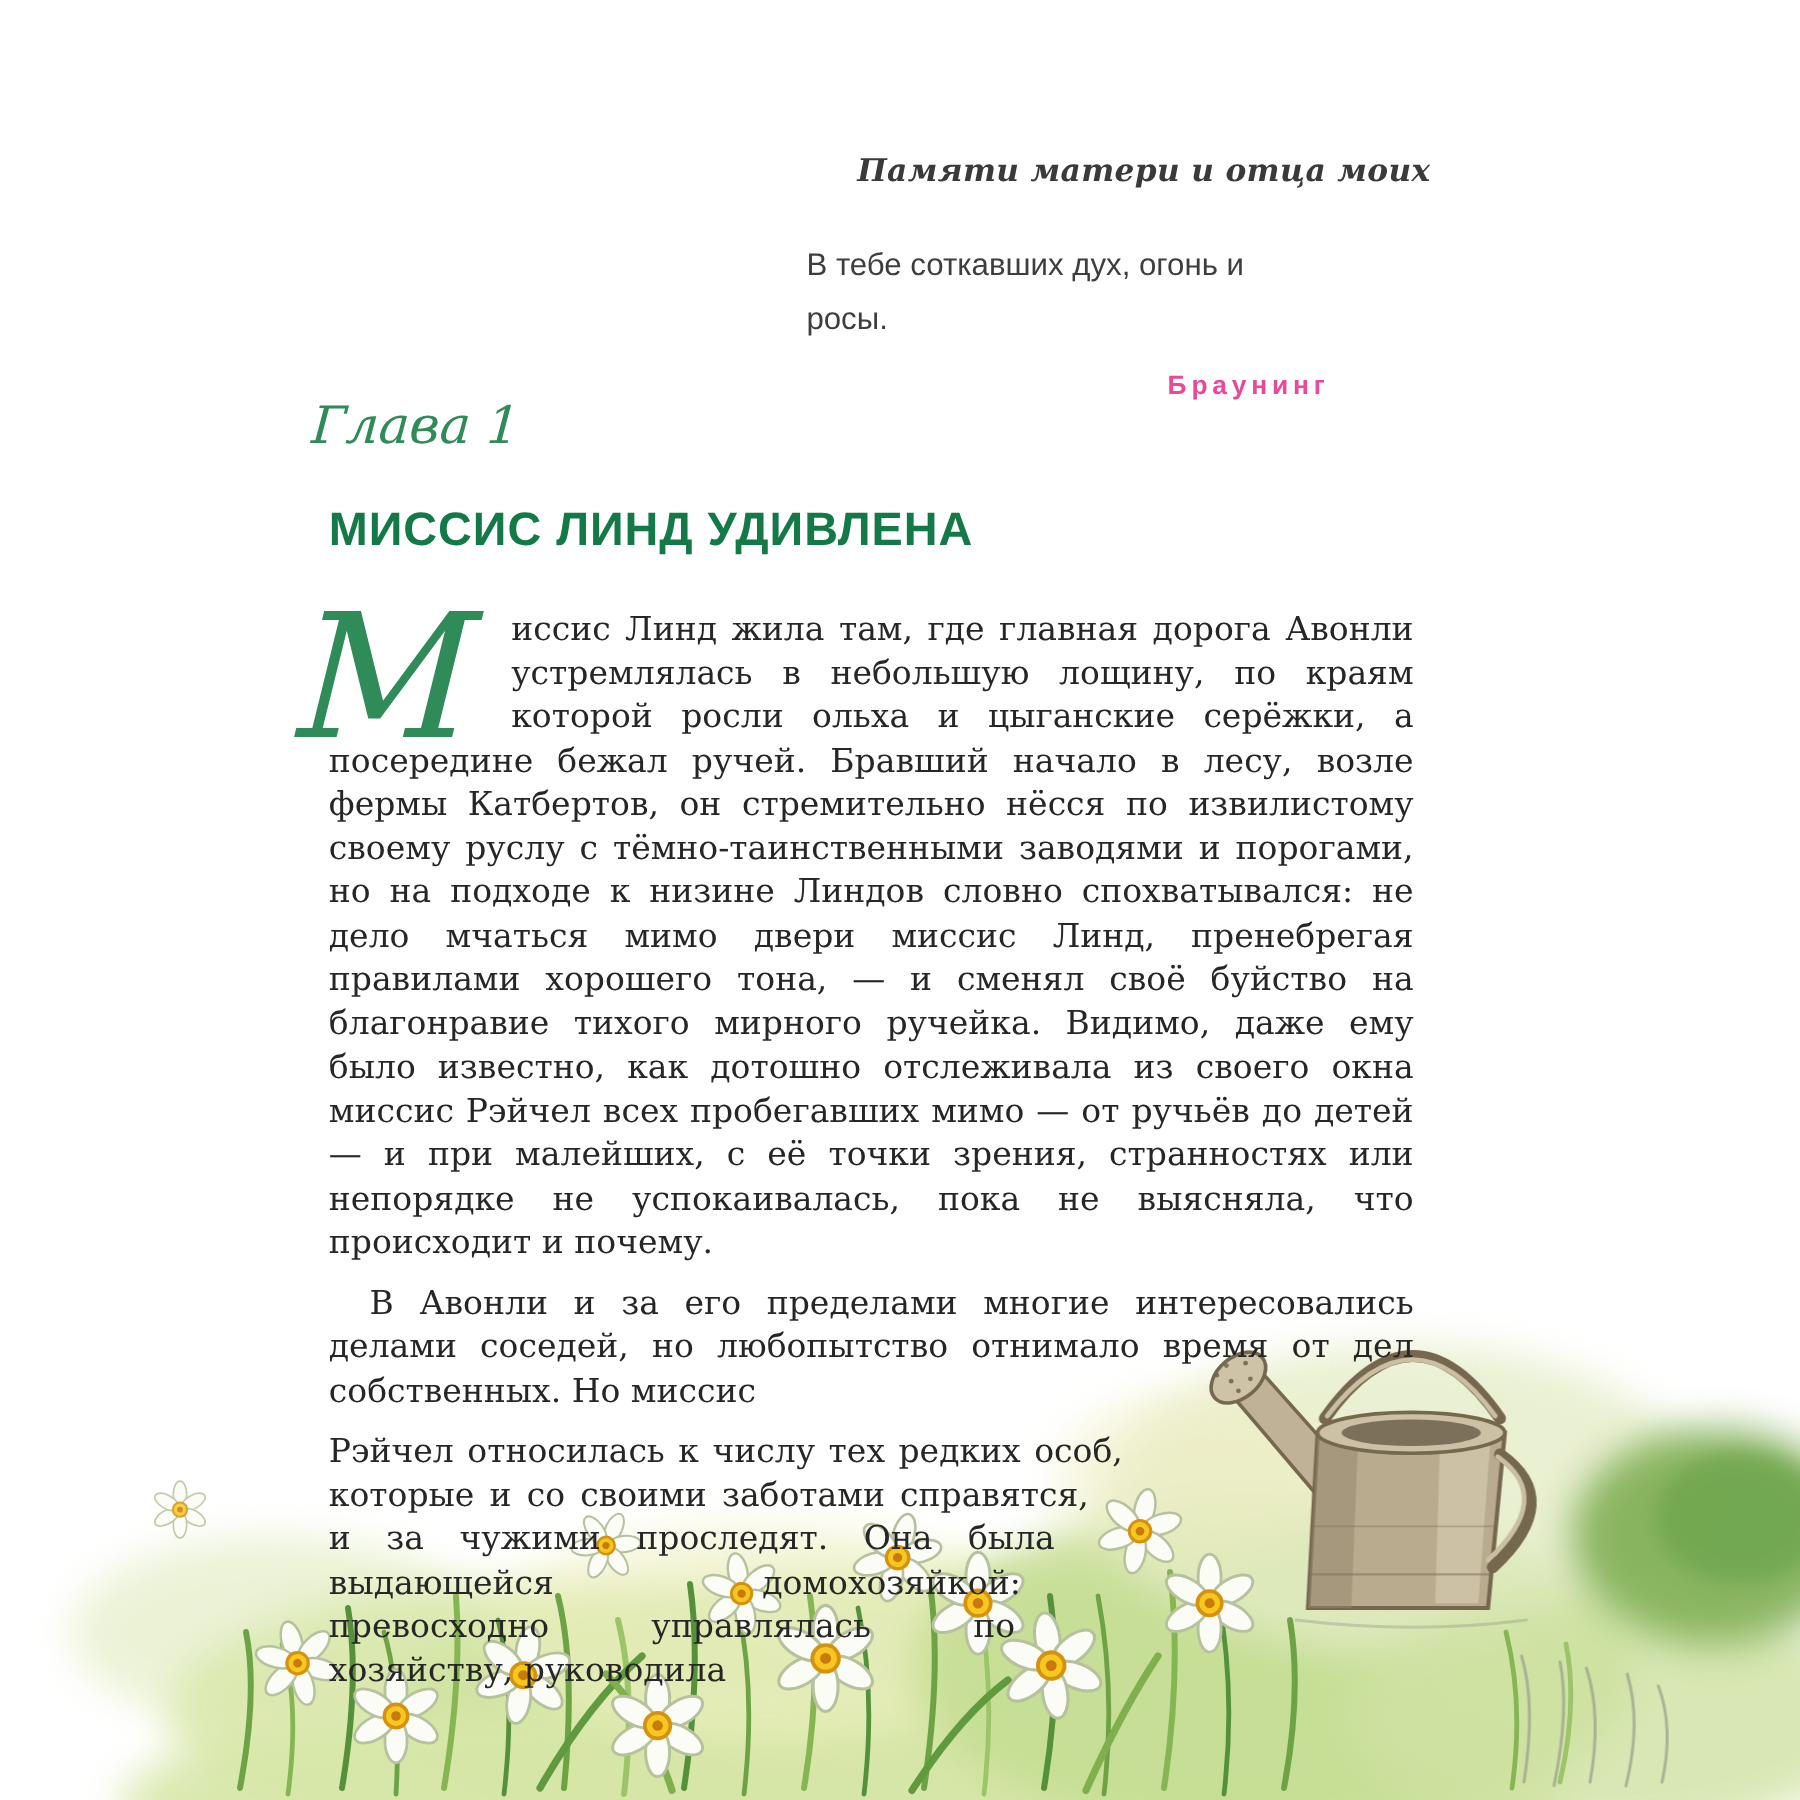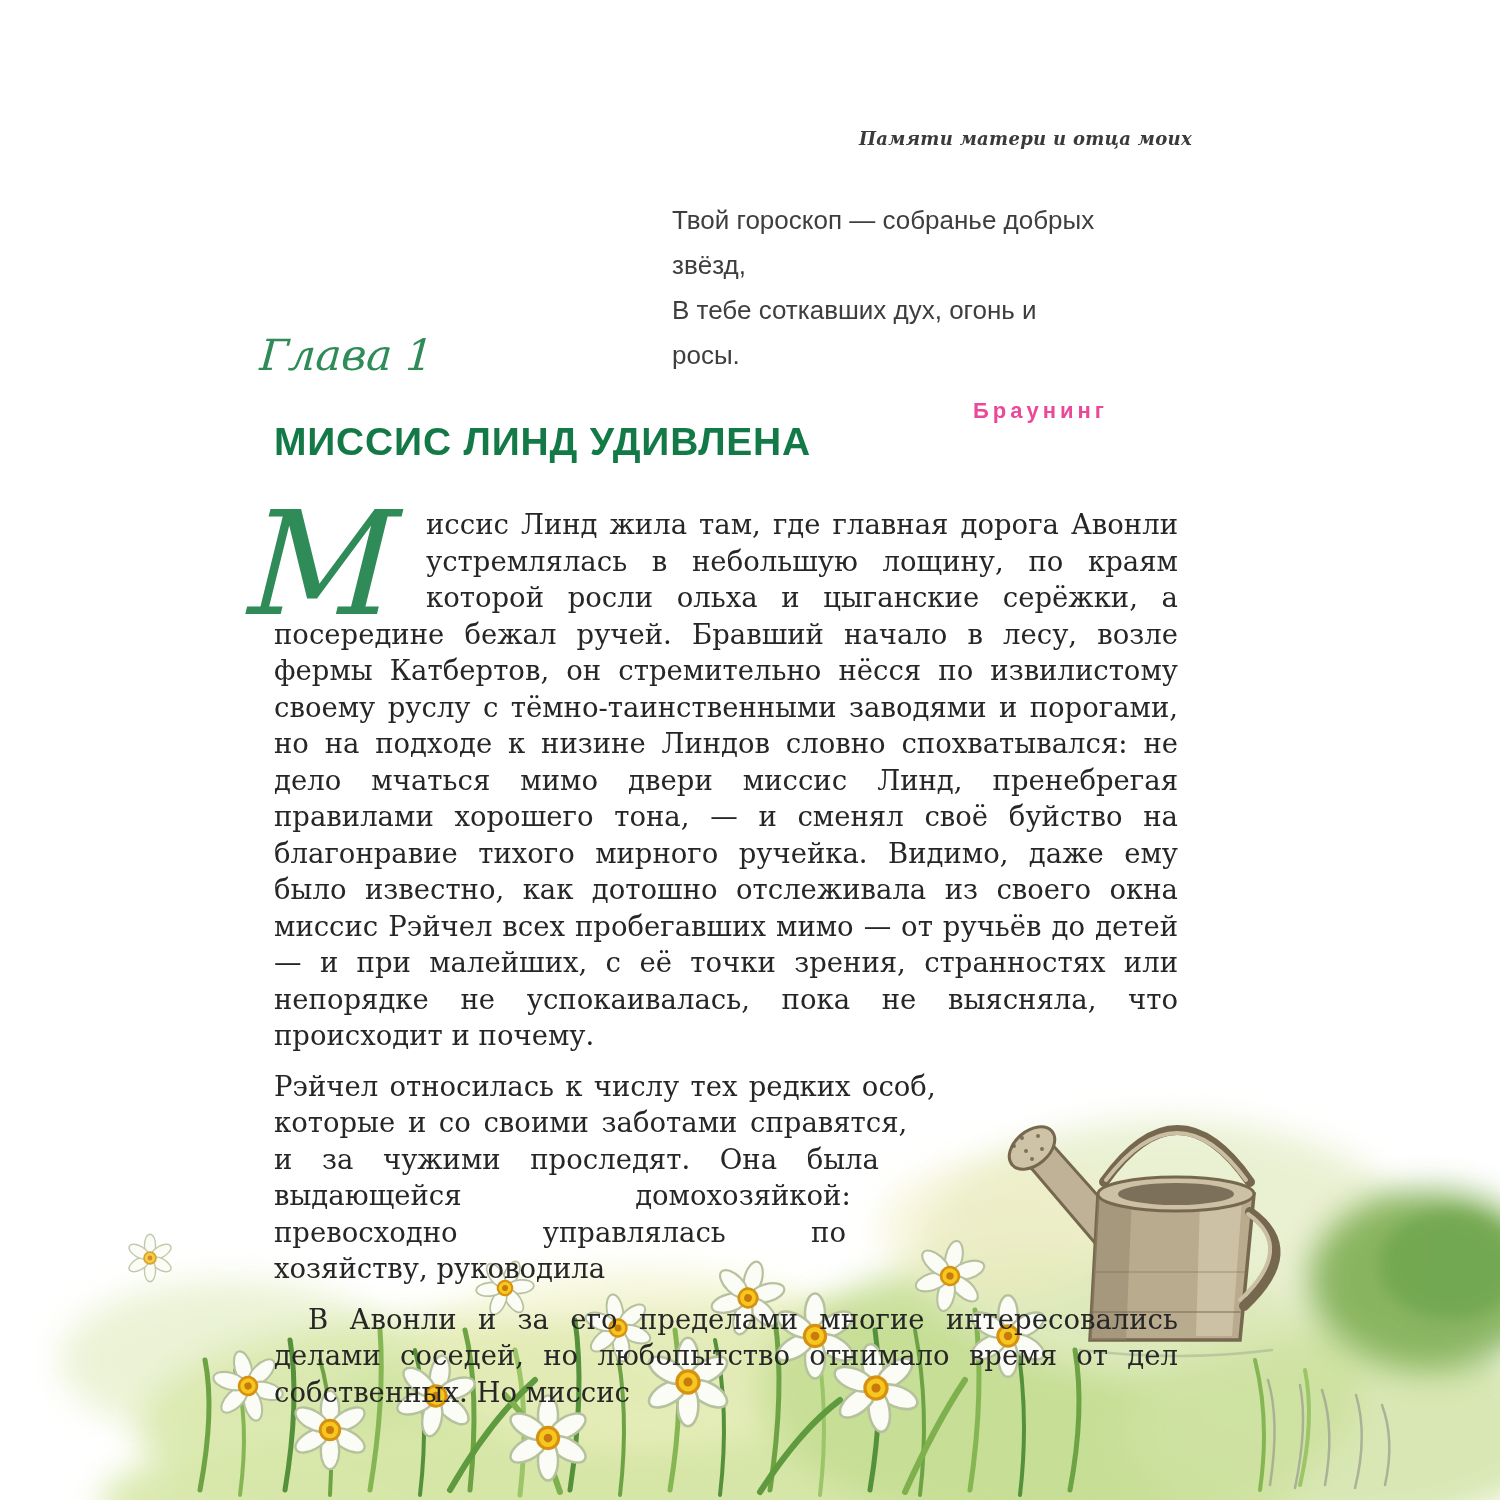--- a/index.html
+++ b/index.html
@@ -12,21 +12,21 @@
     font-family: "DejaVu Serif", serif;
   }
 
   .dedication {
     position: absolute;
     top: 128px;
     right: 308px;
     font-family: "DejaVu Serif", serif;
     font-style: italic;
     font-weight: bold;
-    font-size: 18px;
+    font-size: 26px;
     color: #3a3a3a;
     letter-spacing: 0.3px;
     z-index: 3;
   }
 
   .epigraph {
     position: absolute;
     left: 672px;
     top: 198px;
     width: 436px;
@@ -120,35 +120,34 @@
   }
 </style>
 </head>
 <body>
 
 <div class="page">
 
   <div class="dedication">Памяти матери и отца моих</div>
 
   <div class="epigraph">
-    <div>Твой гороскоп — собранье добрых звёзд,</div>
     <div>В тебе соткавших дух, огонь и росы.</div>
     <div class="attribution">Браунинг</div>
   </div>
 
   <div class="chapter-label">Глава 1</div>
 
   <h1 class="chapter-title">МИССИС ЛИНД УДИВЛЕНА</h1>
 
   <div class="dropcap">М</div>
 
   <div class="body-text">
     <p class="para"><span class="dropcap-spacer"></span><span>иссис Линд жила там, где главная дорога Авонли устремлялась в небольшую лощину, по краям которой росли ольха и цыганские серёжки, а посередине бежал ручей. Бравший начало в лесу, возле фермы Катбертов, он стремительно нёсся по извилистому своему руслу с тёмно-таинственными заводями и порогами, но на подходе к низине Линдов словно спохватывался: не дело мчаться мимо двери миссис Линд, пренебрегая правилами хорошего тона, — и сменял своё буйство на благонравие тихого мирного ручейка. Видимо, даже ему было известно, как дотошно отслеживала из своего окна миссис Рэйчел всех пробегавших мимо — от ручьёв до детей — и при малейших, с её точки зрения, странностях или непорядке не успокаивалась, пока не выясняла, что происходит и почему.</span></p>
+    <p class="para para2a">В Авонли и за его пределами многие интересовались делами соседей, но любопытство отнимало время от дел собственных. Но миссис</p>
     <p class="para para2b"><span class="wrap-spacer"></span><span>Рэйчел относилась к числу тех редких особ, которые и со своими заботами справятся, и за чужими проследят. Она была выдающейся домохозяйкой: превосходно управлялась по хозяйству, руководила</span></p>
-    <p class="para para2a">В Авонли и за его пределами многие интересовались делами соседей, но любопытство отнимало время от дел собственных. Но миссис</p>
   </div>
 
   <svg class="illustration" viewBox="0 0 1500 470" xmlns="http://www.w3.org/2000/svg">
     <defs>
       <filter id="soft" x="-60%" y="-60%" width="220%" height="220%">
         <feGaussianBlur stdDeviation="16"></feGaussianBlur>
       </filter>
       <filter id="soft2" x="-60%" y="-60%" width="220%" height="220%">
         <feGaussianBlur stdDeviation="8"></feGaussianBlur>
       </filter>

